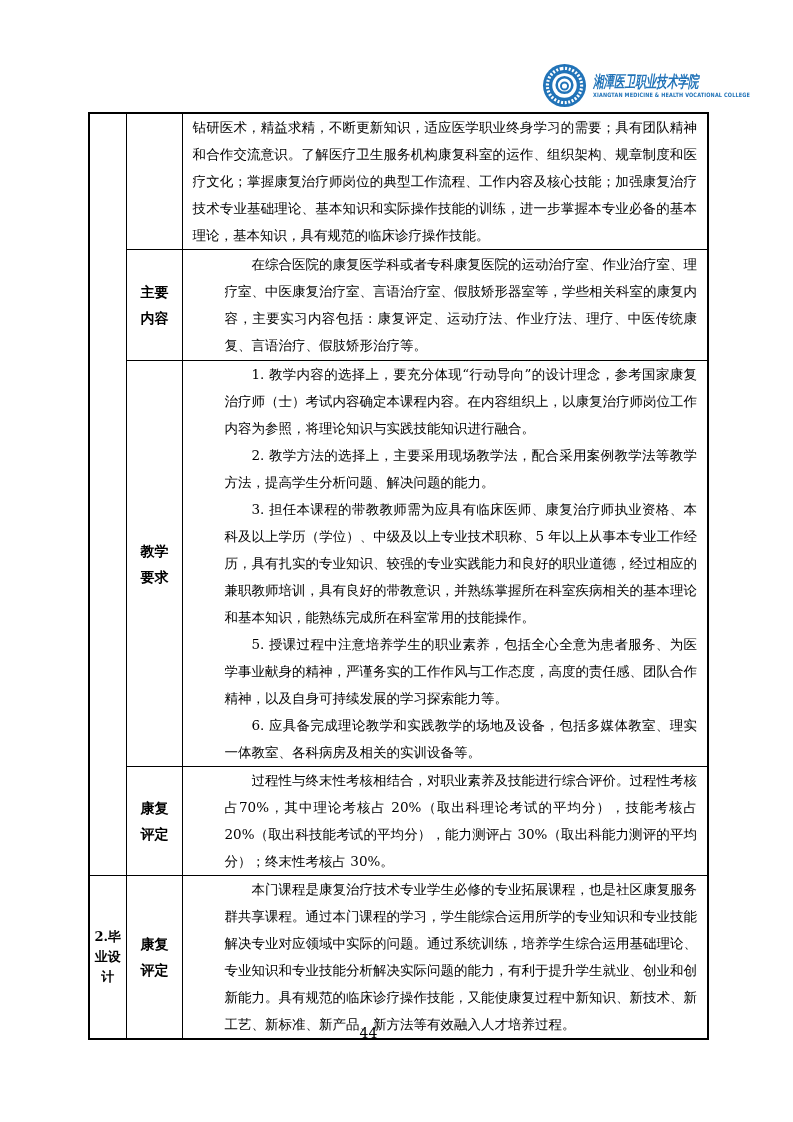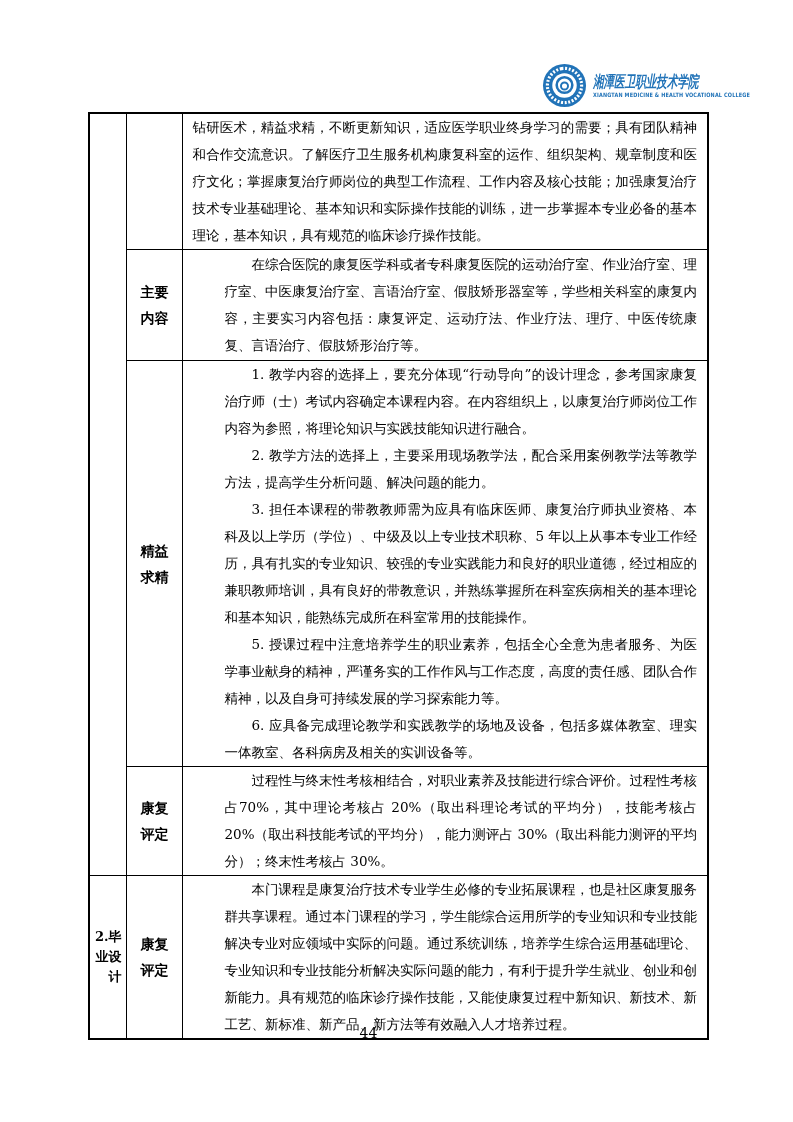--- a/index.html
+++ b/index.html
@@ -36,21 +36,21 @@
     position:absolute; left:88px; top:112px; width:619px;
     border-collapse:collapse; table-layout:fixed;
     border:2px solid #000;
   }
   .doc-table td {
     border:1px solid #000;
     vertical-align:middle;
     overflow:hidden;
   }
   td.sec {
-    text-align:right; font-weight:700;
+    text-align:center; font-weight:700;
     font-size:13px; line-height:20px;
     padding:2px 4px;
   }
   td.rlabel {
     text-align:right; font-weight:700;
     font-size:14px; line-height:26px;
     padding:0 13px;
   }
   td.content {
     padding:0 10px;
@@ -104,21 +104,21 @@
       </tr>
 
       <tr style="height:111px">
         <td class="rlabel">主要内容</td>
         <td class="content">
           <p class="ind">在综合医院的康复医学科或者专科康复医院的运动治疗室、作业治疗室、理疗室、中医康复治疗室、言语治疗室、假肢矫形器室等，学些相关科室的康复内容，主要实习内容包括：康复评定、运动疗法、作业疗法、理疗、中医传统康复、言语治疗、假肢矫形治疗等。</p>
         </td>
       </tr>
 
       <tr style="height:405px">
-        <td class="rlabel">精益求精</td>
+        <td class="rlabel">教学要求</td>
         <td class="content">
           <p class="ind">1. 教学内容的选择上，要充分体现“行动导向”的设计理念，参考国家康复治疗师（士）考试内容确定本课程内容。在内容组织上，以康复治疗师岗位工作内容为参照，将理论知识与实践技能知识进行融合。</p>
           <p class="ind">2. 教学方法的选择上，主要采用现场教学法，配合采用案例教学法等教学方法，提高学生分析问题、解决问题的能力。</p>
           <p class="ind">3. 担任本课程的带教教师需为应具有临床医师、康复治疗师执业资格、本科及以上学历（学位）、中级及以上专业技术职称、5 年以上从事本专业工作经历，具有扎实的专业知识、较强的专业实践能力和良好的职业道德，经过相应的兼职教师培训，具有良好的带教意识，并熟练掌握所在科室疾病相关的基本理论和基本知识，能熟练完成所在科室常用的技能操作。</p>
           <p class="ind">5. 授课过程中注意培养学生的职业素养，包括全心全意为患者服务、为医学事业献身的精神，严谨务实的工作作风与工作态度，高度的责任感、团队合作精神，以及自身可持续发展的学习探索能力等。</p>
           <p class="ind">6. 应具备完成理论教学和实践教学的场地及设备，包括多媒体教室、理实一体教室、各科病房及相关的实训设备等。</p>
         </td>
       </tr>
 
       <tr style="height:85px">

